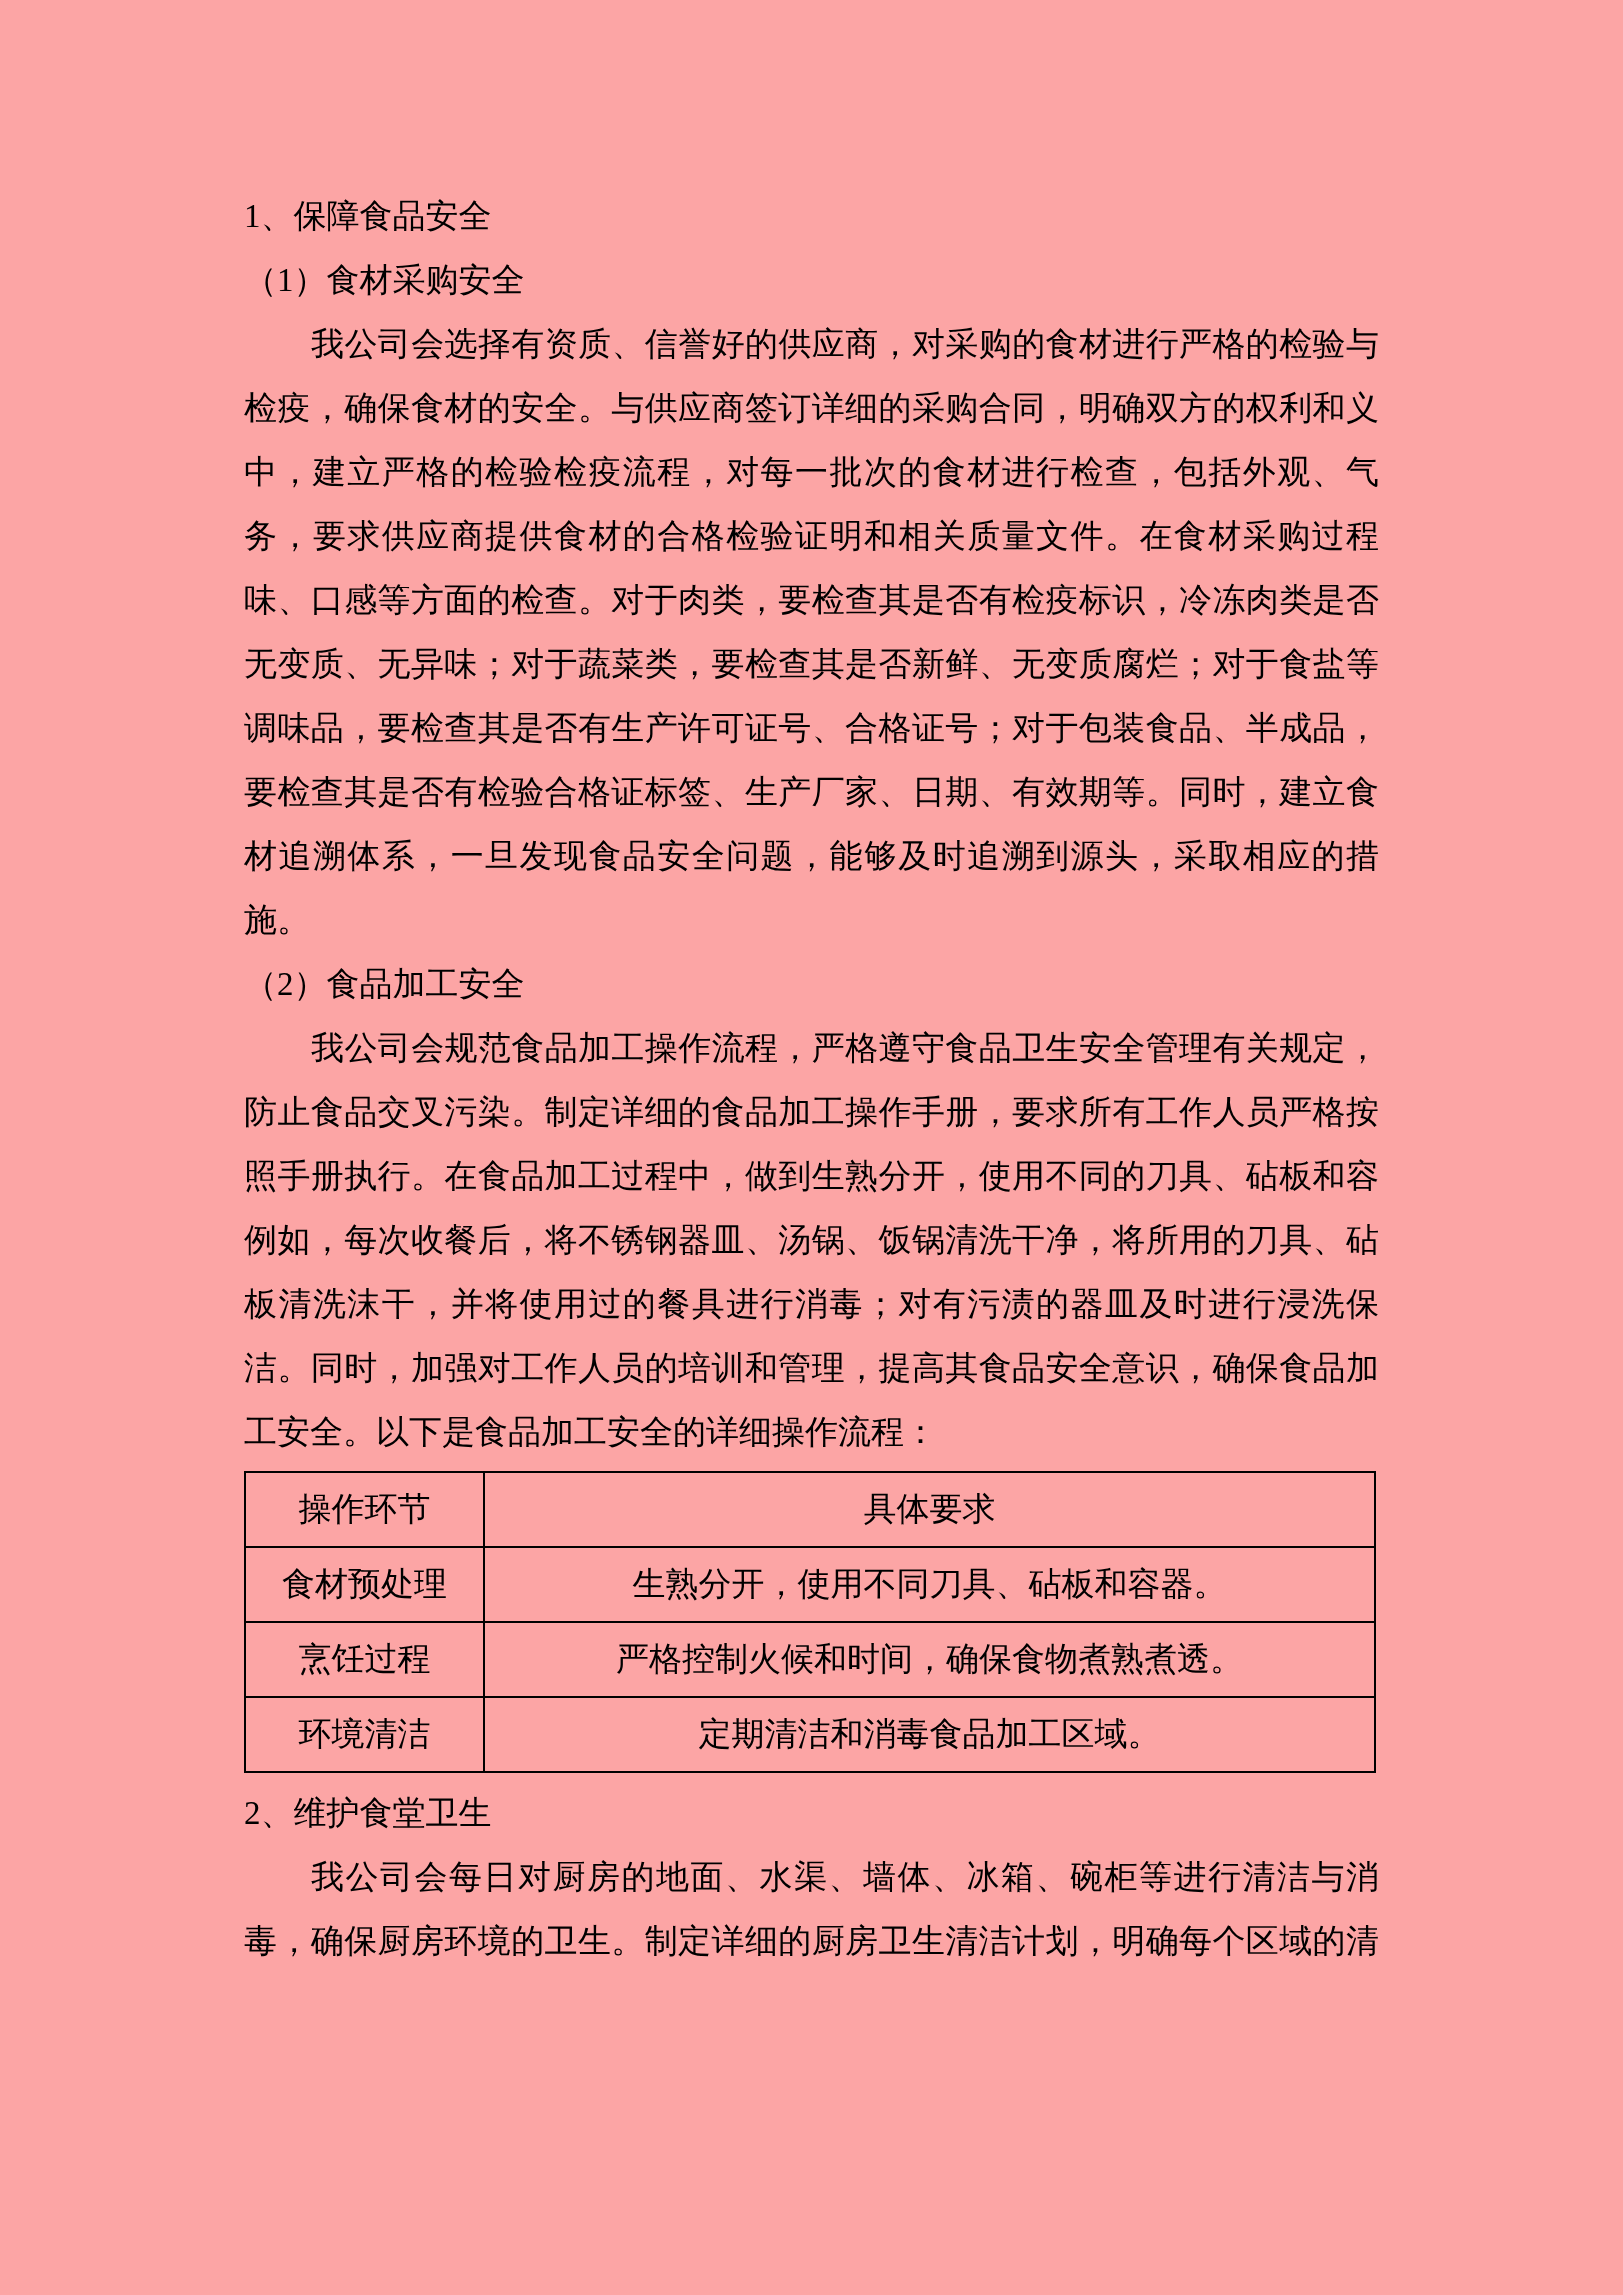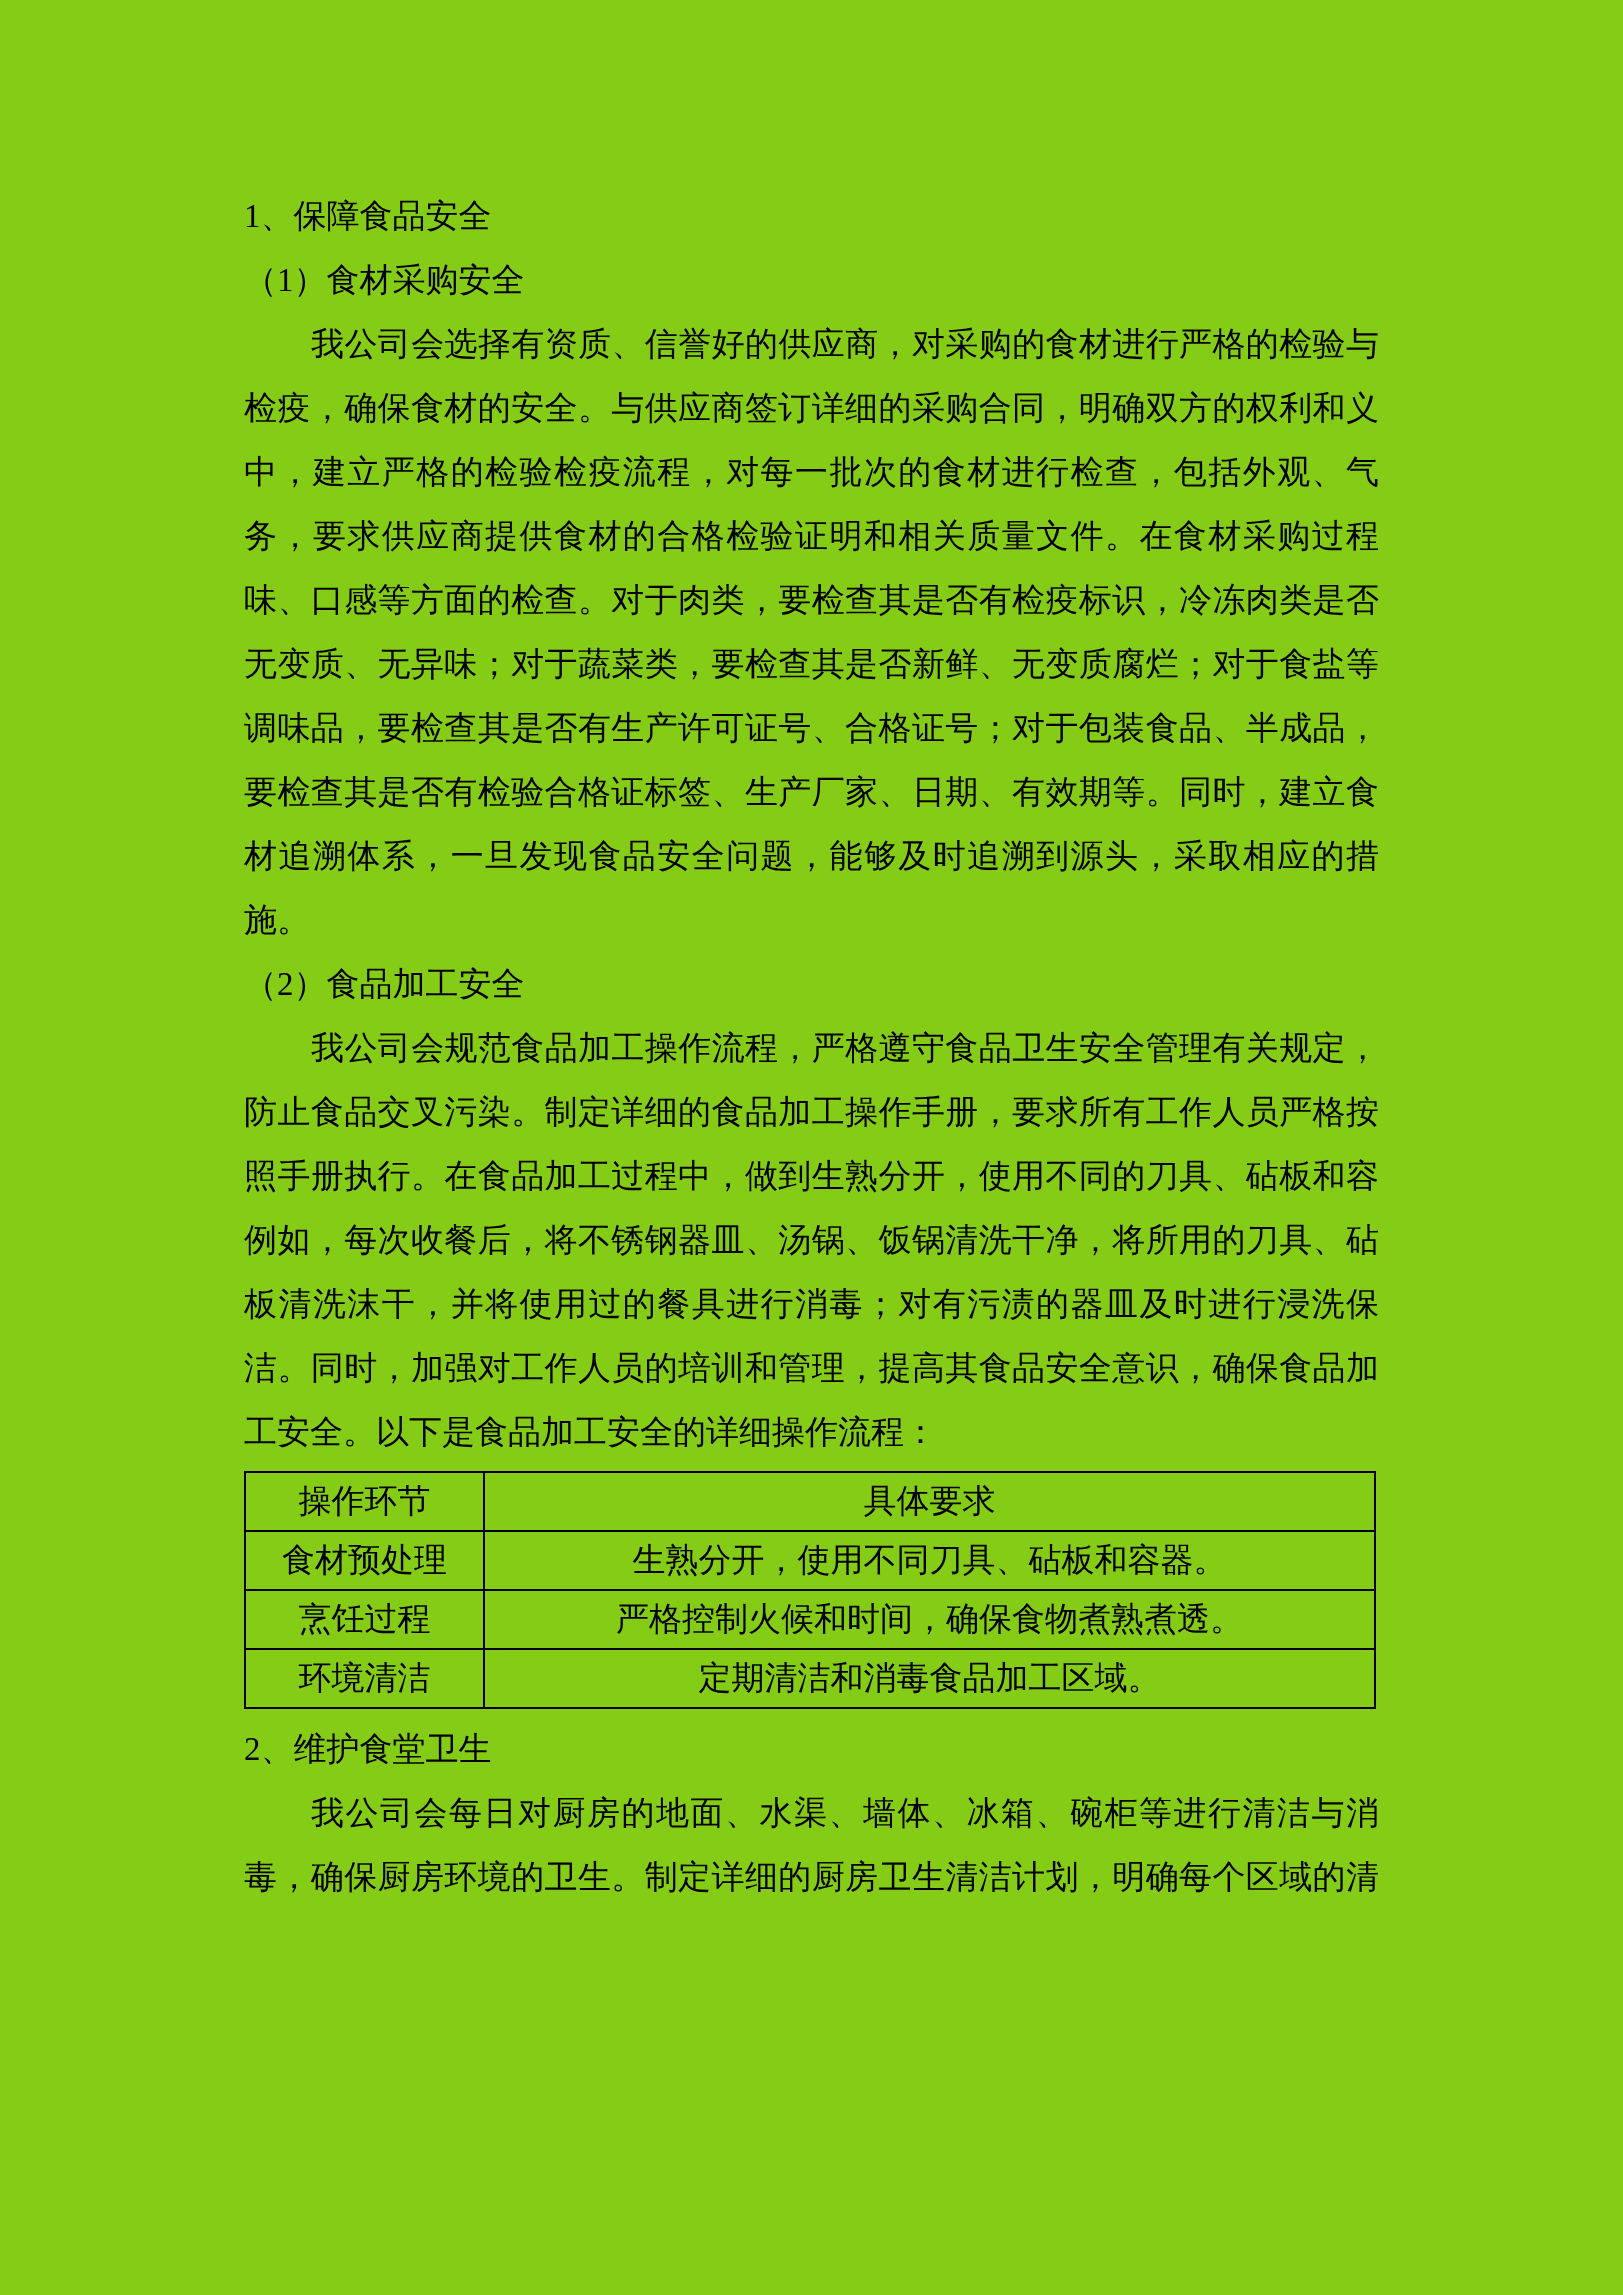--- a/index.html
+++ b/index.html
@@ -5,21 +5,21 @@
   html, body {
     margin: 0;
     padding: 0;
     background: #888888;
   }
   .page {
     position: relative;
     width: 1623px;
     height: 2295px;
     margin: 0 auto;
-    background: #84cc16;
+    background: #fca5a5;
     color: #000000;
     font-family: "Liberation Serif", "DejaVu Serif", serif;
     overflow: hidden;
   }
   .content {
     position: absolute;
     left: 244px;
     top: 184px;
     width: 1135px;
     font-size: 33px;
@@ -41,21 +41,21 @@
   }
   table.ops {
     border-collapse: collapse;
     table-layout: fixed;
     width: 1130px;
     margin: 7.2px 0 7.9px 0;
   }
   table.ops th, table.ops td {
     border: 2px solid #000000;
     height: 57px;
-    padding: 0;
+    padding: 8px;
     text-align: center;
     vertical-align: middle;
     font-weight: normal;
     font-size: 33px;
     line-height: 39px;
     margin-left: 28px;
   }
   col.c-step { width: 239px; }
   col.c-req  { width: 891px; }
 </style>

